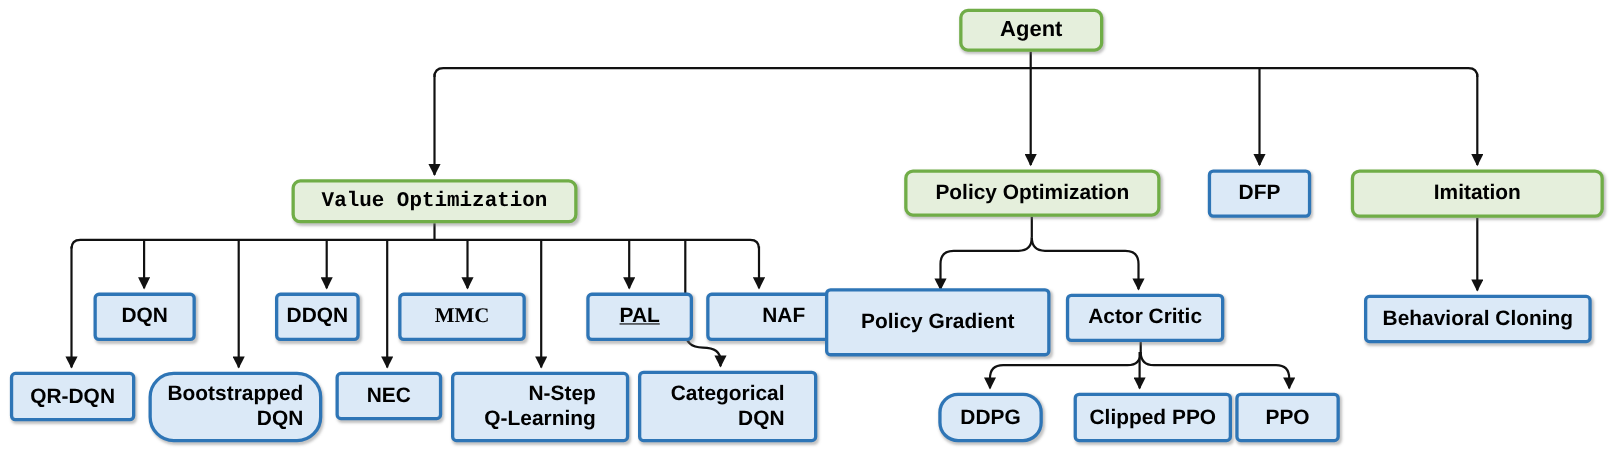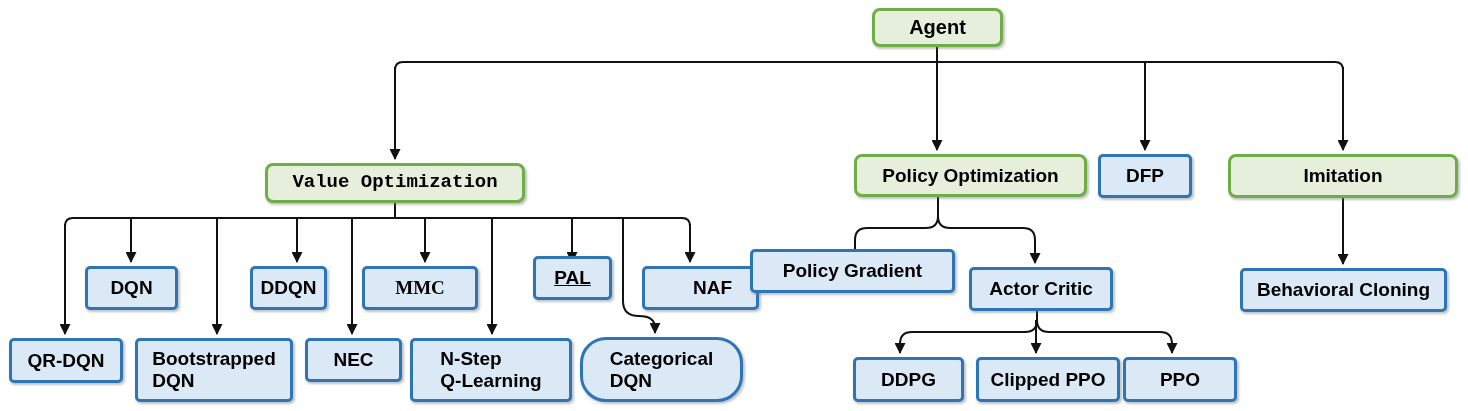--- a/index.html
+++ b/index.html
@@ -8,59 +8,59 @@
     width:1468px;height:411px;
     background:#ffffff;
     font-family:"Liberation Sans", sans-serif;
     overflow:hidden;
   }
   svg.wires{position:absolute;left:0;top:0;width:1468px;height:411px;}
   .node{
     position:absolute;
     box-sizing:border-box;
     display:flex;align-items:center;justify-content:center;
-    text-align:left;
+    text-align:right;
     font-weight:bold;
     font-size:19px;
     color:#000;
     white-space:pre-line;
     line-height:1.15;
     border-radius:5px;
     box-shadow:1.5px 2px 2.5px rgba(120,120,120,0.45);
   }
   .green{
     background:var(--green-fill,#e5efdc);
     border:3px solid var(--green-border,#70ad47);
     border-radius:8px;
   }
   .blue{
     background:var(--blue-fill,#dbe9f7);
     border:3px solid var(--blue-border,#2e75b6);
     border-radius:5px;
   }
   .n-agent{left:872px;top:8px;width:131px;height:39px;font-size:20px;}
   .n-vo{left:265px;top:163px;width:260px;height:40px;font-family:Liberation Mono, monospace;}
-  .n-po{left:822px;top:154px;width:233px;height:43px;margin-left:32px;}
+  .n-po{left:822px;top:154px;width:233px;height:43px;}
   .n-dfp{left:1098px;top:154px;width:94px;height:44px;}
   .n-imitation{left:1228px;top:154px;width:230px;height:44px;}
   .n-dqn{left:85px;top:266px;width:93px;height:44px;}
   .n-ddqn{left:250px;top:266px;width:77px;height:44px;}
   .n-mmc{left:362px;top:266px;width:116px;height:44px;font-family:Liberation Serif, serif;}
-  .n-pal{left:533px;top:256px;width:79px;height:44px;text-decoration:underline;}
+  .n-pal{left:533px;top:266px;width:97px;height:44px;text-decoration:underline;}
   .n-naf{left:642px;top:266px;width:117px;height:44px;padding-left:24px;}
   .n-qrdqn{left:9px;top:338px;width:114px;height:45px;}
-  .n-bootstrapped{left:135px;top:338px;width:158px;height:64px;}
+  .n-bootstrapped{left:135px;top:338px;width:158px;height:64px;border-radius:23px;}
   .n-nec{left:305px;top:338px;width:97px;height:44px;}
   .n-nstep{left:410px;top:338px;width:162px;height:64px;}
-  .n-categorical{left:580px;top:337px;width:163px;height:65px;border-radius:26px;}
-  .n-pg{left:750px;top:249px;width:205px;height:44px;}
+  .n-categorical{left:580px;top:337px;width:163px;height:65px;}
+  .n-pg{left:750px;top:262px;width:205px;height:62px;}
   .n-ac{left:969px;top:267px;width:144px;height:44px;}
-  .n-ddpg{left:853px;top:357px;width:111px;height:45px;}
+  .n-ddpg{left:853px;top:357px;width:95px;height:45px;border-radius:18px;}
   .n-cppo{left:976px;top:357px;width:144px;height:45px;}
-  .n-ppo{left:1123px;top:357px;width:114px;height:45px;}
+  .n-ppo{left:1123px;top:357px;width:95px;height:45px;}
   .n-bc{left:1240px;top:268px;width:207px;height:44px;}
 </style>
 </head>
 <body>
 
 <div class="canvas">
 
   <svg class="wires" viewBox="0 0 1468 411" xmlns="http://www.w3.org/2000/svg">
     <defs>
       <marker id="arrow" viewBox="0 0 10 10" refX="9" refY="5" markerWidth="13" markerHeight="11" orient="auto" markerUnits="userSpaceOnUse">

